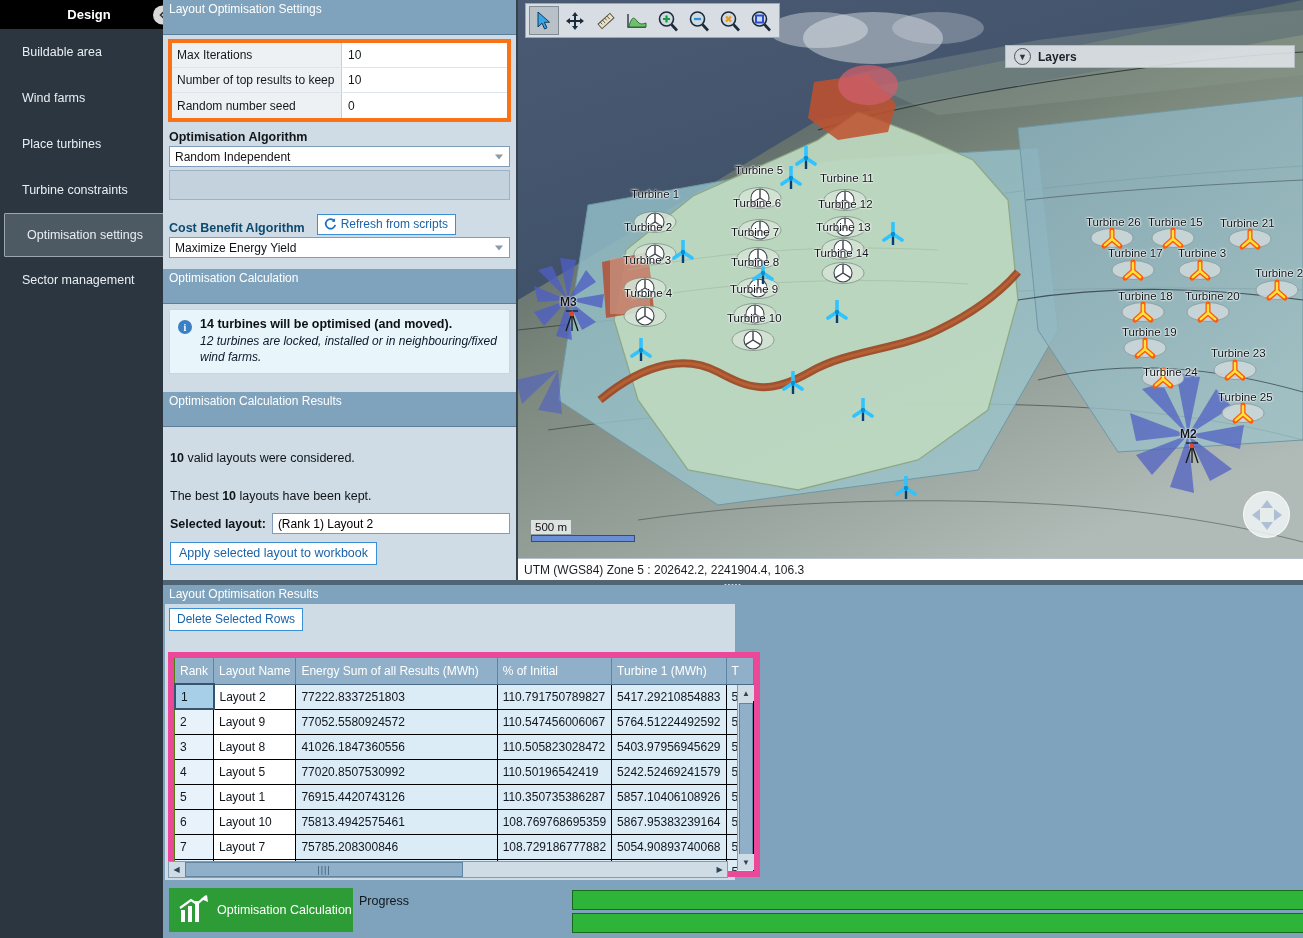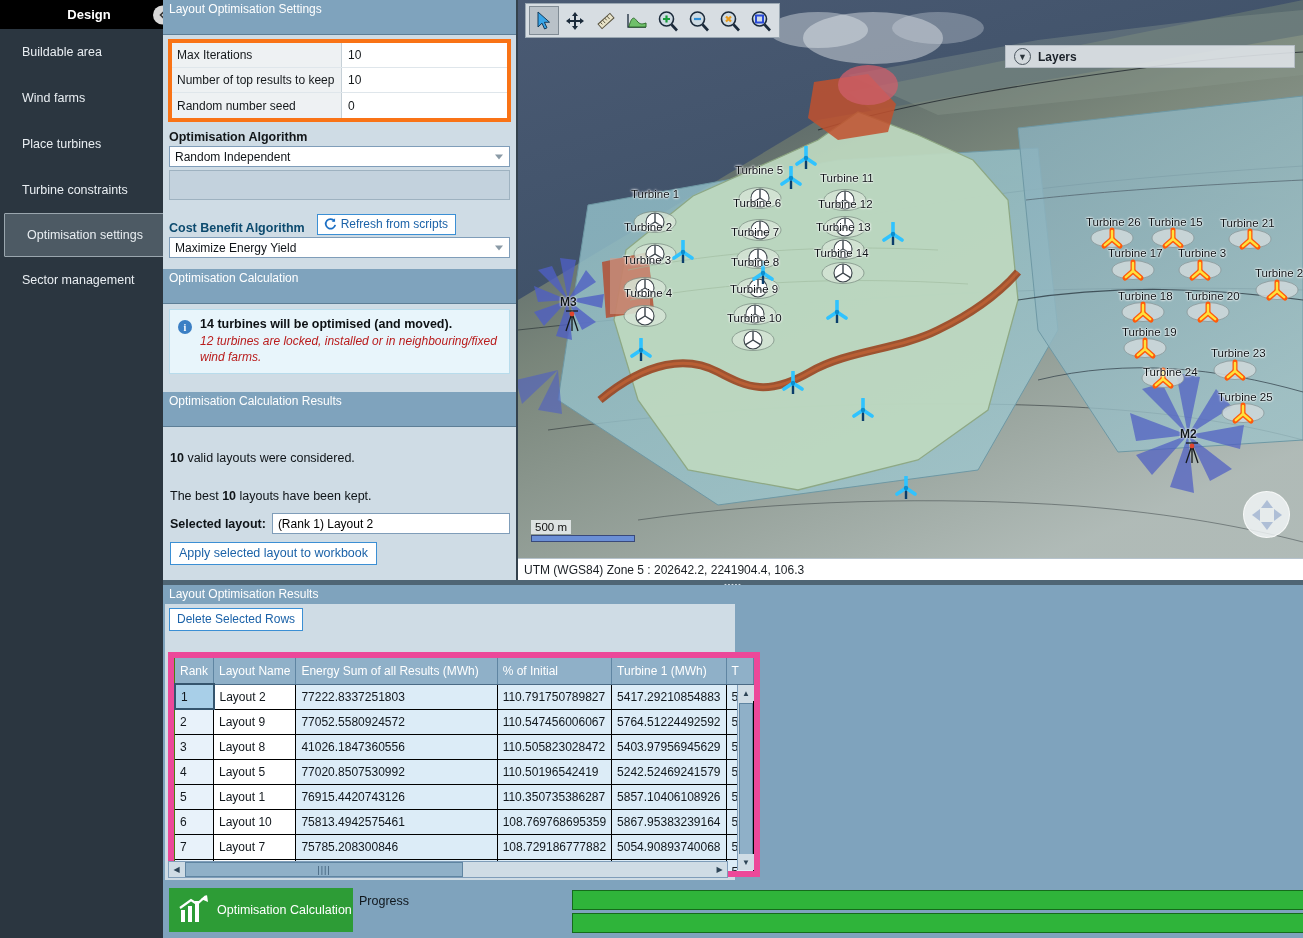--- a/index.html
+++ b/index.html
@@ -90,21 +90,21 @@
     background: #e8f5fb; border: 1px solid #b8dcec; margin: 5px 6px;
     padding: 7px 8px 8px 8px; display: flex; gap: 8px;
   }
   .info-icon {
     width: 14px; height: 14px; border-radius: 50%; background: #3b7fc4;
     color: #fff; font-size: 10px; font-weight: bold; flex: none;
     display: flex; align-items: center; justify-content: center;
     font-family: "Liberation Serif", serif; margin-top: 3px;
   }
   .info-strong { font-weight: bold; font-size: 12.5px; color: #0d1114; }
-  .info-sub { font-style: italic; font-size: 12px; color: #b91c1c; margin-top: 3px; line-height: 1.3; }
+  .info-sub { font-style: italic; font-size: 12px; color: #0f172a; margin-top: 3px; line-height: 1.3; }
   .res-line { font-size: 12.5px; color: #0e1317; padding: 24px 0 0 7px; }
   .res-line b { font-weight: bold; }
   .sel-row { display: flex; align-items: center; padding: 10px 6px 0 7px; }
   .sel-label { font-weight: bold; font-size: 12.5px; color: #0e1317; margin-right: 6px; }
   .sel-combo {
     flex: 1; height: 21px; background: #ffffff; border: 1px solid #7f9db9;
     display: flex; align-items: center; padding-left: 5px; position: relative;
     font-size: 12px;
   }
   .apply-btn {

